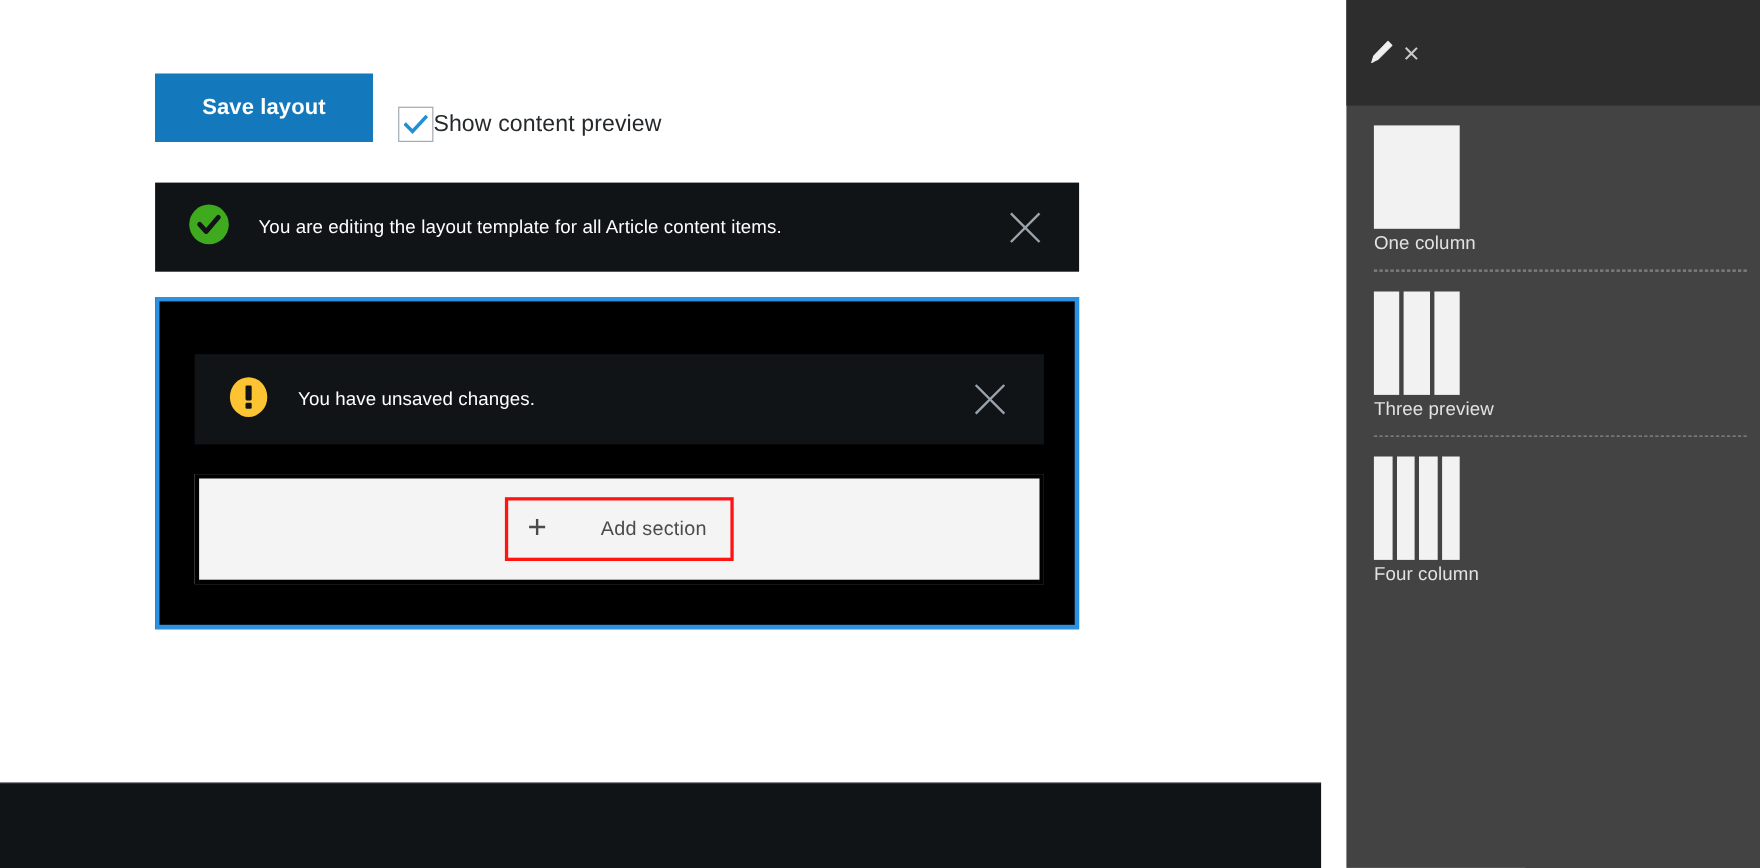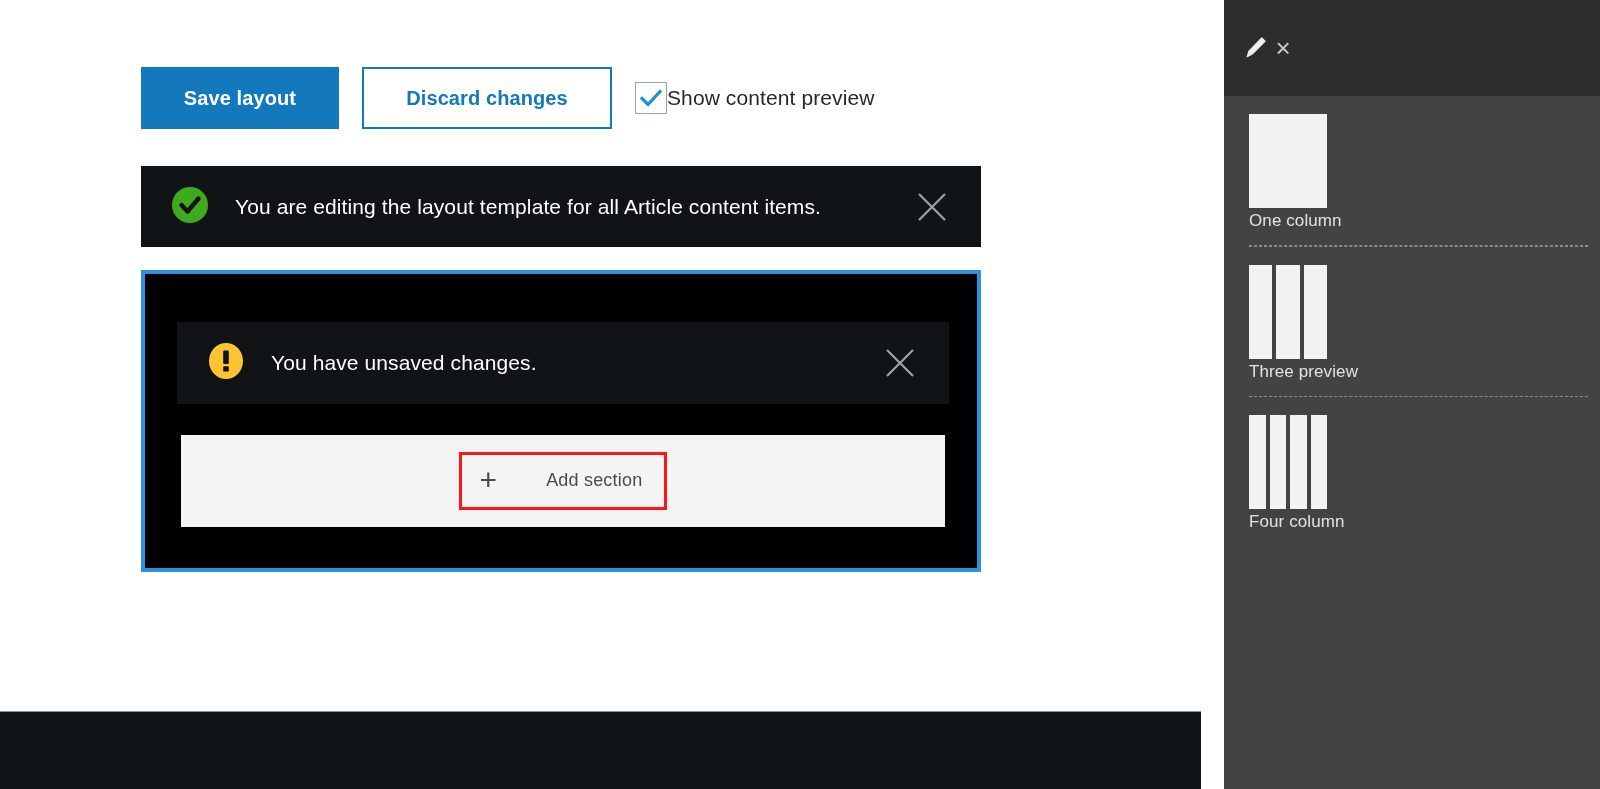--- a/index.html
+++ b/index.html
@@ -24,21 +24,21 @@
     height: 789px;
     background: #ffffff;
   }
 
   
   #toolbar {
     position: absolute;
     left: 141px;
     top: 67px;
     display: flex;
-    align-items: center;
+    align-items: flex-end;
   }
   .btn {
     box-sizing: border-box;
     height: 62px;
     font-size: 20px;
     font-weight: bold;
     letter-spacing: .1px;
     cursor: pointer;
     display: flex;
     align-items: center;
@@ -91,21 +91,21 @@
     align-items: center;
     position: absolute;
   }
   .banner-icon {
     flex: 0 0 auto;
     margin-left: 30px;
   }
   .banner-text {
     flex: 1 1 auto;
     color: #ffffff;
-    font-size: 21px;
+    font-size: 17px;
     letter-spacing: .1px;
     margin-left: 26px;
   }
   .banner-close {
     flex: 0 0 auto;
     margin-right: 30px;
     cursor: pointer;
     width: 38px;
     height: 38px;
     display: flex;
@@ -274,21 +274,20 @@
     white-space: nowrap;
   }
 </style>
 </head>
 <body>
 
 <div id="main-area">
 
   <div id="toolbar">
     <div class="btn" id="save-layout-button">Save layout</div>
-    <div class="btn" id="discard-changes-button">Discard changes</div>
 
     <div id="preview-toggle">
       <div id="preview-checkbox">
         <svg width="22" height="18" viewBox="0 0 22 18">
           <path d="M2 9.5 L8 15.5 L20 2.5" fill="none" stroke="#1f8fd6" stroke-width="3.2" stroke-linecap="square" stroke-linejoin="miter"></path>
         </svg>
       </div>
       <div id="preview-label">Show content preview</div>
     </div>
   </div>

